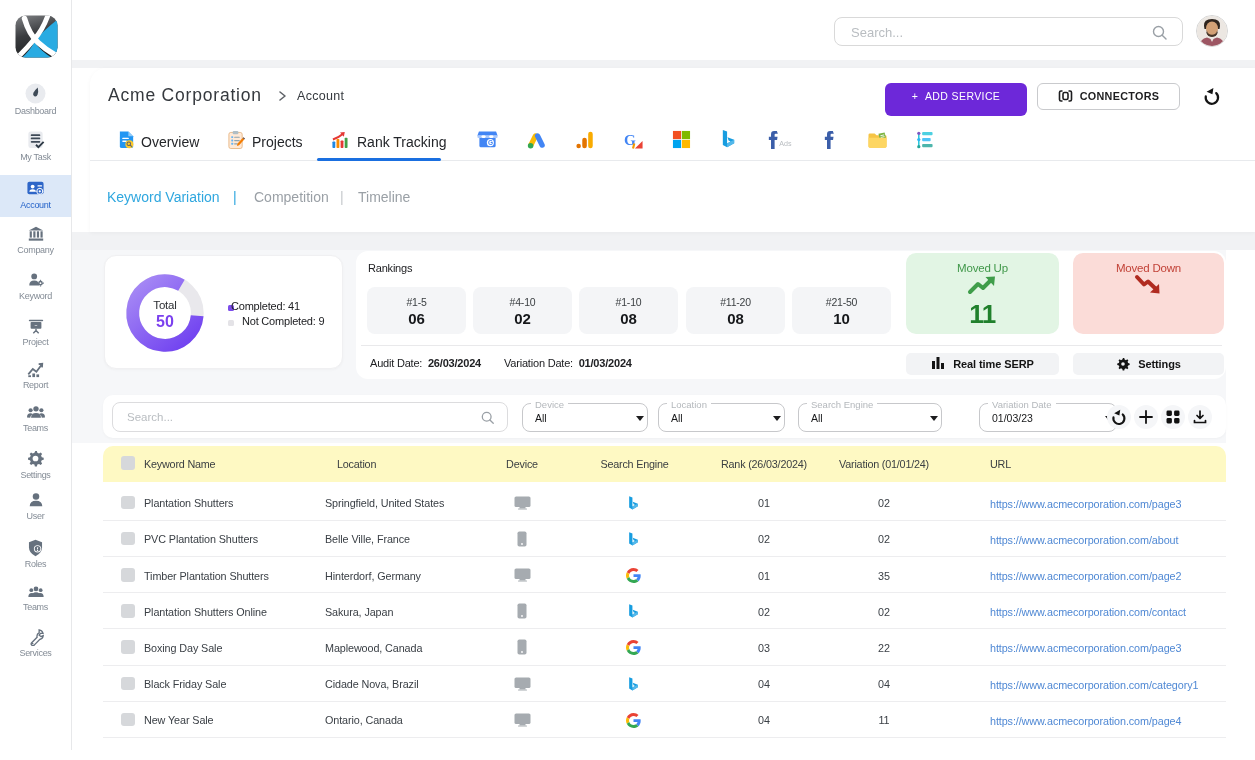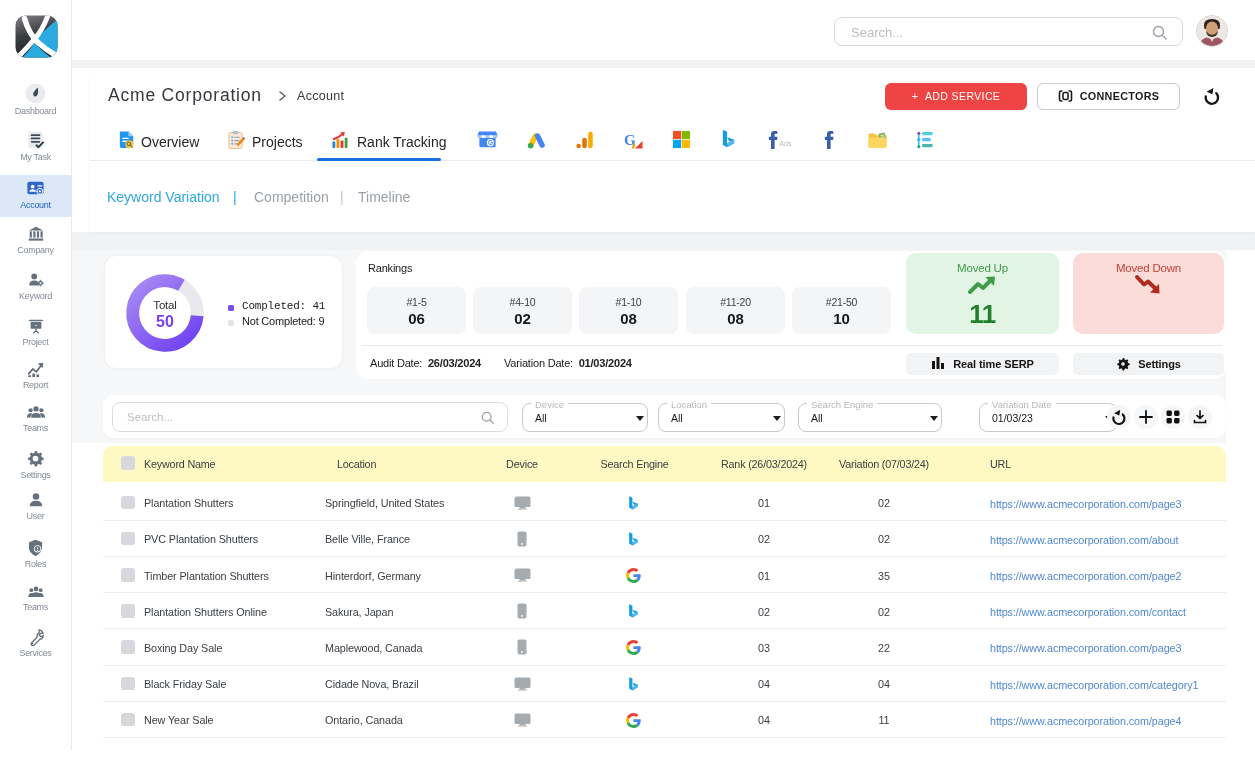--- a/index.html
+++ b/index.html
@@ -21,21 +21,21 @@
 .navitem { position:absolute; left:0; width:71px; text-align:center; }
 .navitem svg { display:block; margin:0 auto; }
 .navlab { font-size:9px; color:#838b95; margin-top:2px; display:block; letter-spacing:-0.3px; }
 .navactive { background:#dce8f8; }
 .navactive .navlab { color:#2563c9; }
 
 #hpanel { left:90px; top:68px; width:1165px; height:164px; background:#fff; border-radius:16px 0 0 0; box-shadow:0 1px 4px rgba(0,0,0,0.04); }
 #crumb { left:108px; top:85px; font-size:17.5px; letter-spacing:0.8px; color:#35393e; }
 #crumbchev { left:276px; top:90px; }
 #crumb2 { left:297px; top:89px; font-size:12.5px; letter-spacing:0.3px; color:#35393e; }
-#addservice { left:885px; top:83px; width:142px; height:27px; background:#ef4444; border-radius:6px; color:#fff; font-size:10.5px; letter-spacing:0.4px; text-align:center; line-height:27px; font-weight:500; }
+#addservice { left:885px; top:83px; width:142px; height:33px; background:#6d28d9; border-radius:6px; color:#fff; font-size:10.5px; letter-spacing:0.4px; text-align:center; line-height:27px; font-weight:500; }
 #connectors { left:1037px; top:83px; width:143px; height:27px; background:#fff; border:1px solid #c9cacd; border-radius:6px; color:#1d1d1f; font-size:10.8px; letter-spacing:0.3px; text-align:center; line-height:25px; font-weight:600; }
 #hrefresh { left:1203px; top:87px; }
 .tabtxt { font-size:14px; color:#24262a; top:134px; }
 #tabline { left:90px; top:160px; width:1165px; height:1px; background:#e8eaed; }
 #tabunder { left:317px; top:158px; width:124px; height:3px; background:#1a6fe0; border-radius:2px; }
 .subtab { top:189px; font-size:14px; }
 
 #donutcard { left:104px; top:255px; width:239px; height:114px; background:#fff; border:1px solid #f0f0f2; border-radius:12px; box-shadow:0 1px 3px rgba(0,0,0,0.03); }
 
 #rankcard { left:356px; top:251px; width:870px; height:128px; background:#fff; border-radius:12px; }
@@ -235,21 +235,21 @@
           <stop offset="0" stop-color="#a98df5"></stop>
           <stop offset="1" stop-color="#6d3df0"></stop>
         </linearGradient>
       </defs>
       <circle cx="40" cy="40" r="32.3" fill="none" stroke="#e9e8ec" stroke-width="12.8"></circle>
       <circle cx="40" cy="40" r="32.3" fill="none" stroke="url(#pg)" stroke-width="12.8" stroke-dasharray="166.4 36.6" transform="rotate(5 40 40)"></circle>
     </svg>
 <div class="abs" style="left:20px;top:43px;width:80px;text-align:center;font-size:11.5px;color:#2d2f33;letter-spacing:-0.2px;">Total</div>
 <div class="abs" style="left:20px;top:57px;width:80px;text-align:center;font-size:16px;font-weight:bold;color:#7b40ee;">50</div>
 <span class="abs" style="left:123px;top:48.5px;width:6px;height:6px;border-radius:1.5px;background:#7c4dea;"></span>
-<div class="abs" style="left:137px;top:44px;font-size:11px;color:#202124;letter-spacing:-0.2px;white-space:nowrap;font-family:Liberation Mono, monospace;">Completed: 41</div>
+<div class="abs" style="left:126px;top:44px;font-size:11px;color:#202124;letter-spacing:-0.2px;white-space:nowrap;">Completed: 41</div>
 <span class="abs" style="left:123px;top:63.5px;width:6px;height:6px;border-radius:1.5px;background:#e4e3e7;"></span>
 <div class="abs" style="left:137px;top:59px;font-size:11px;color:#202124;letter-spacing:-0.2px;white-space:nowrap;">Not Completed: 9</div>
 </div>
 
 <div id="rankcard" class="abs"></div>
 <div id="rankdiv" class="abs"></div>
 <div id="rankings" class="abs" style="left:368px;top:262px;font-size:11px;color:#202124;letter-spacing:-0.2px;">Rankings</div>
 <div id="rankboxes">
 <div class="abs rbox" style="left:367px;">
       <span class="rl">#1-5</span>
@@ -354,21 +354,21 @@
     </div>
 </div>
 <div id="tablecard" class="abs"></div>
 <div id="thead" class="abs">
 <span class="cbh"></span>
 <span class="th" style="left:41px;">Keyword Name</span>
 <span class="th" style="left:234px;">Location</span>
 <span class="th" style="left:403px;width:32px;text-align:center;">Device</span>
 <span class="th" style="left:494px;width:75px;text-align:center;">Search Engine</span>
 <span class="th" style="left:615px;width:92px;text-align:center;">Rank (26/03/2024)</span>
-<span class="th" style="left:730px;width:102px;text-align:center;">Variation (07/03/24)</span>
+<span class="th" style="left:730px;width:102px;text-align:center;">Variation (01/01/24)</span>
 <span class="th" style="left:887px;">URL</span>
 </div>
 <div id="tbody">
 <div class="abs trow" style="top:484.6px;">
       <span class="cb"></span>
       <span class="td1">Plantation Shutters</span>
       <span class="td2">Springfield, United States</span>
       <span class="tdev"><svg style="margin-top:11px" width="17" height="14" viewBox="0 0 17 14">
           <rect x="0.5" y="0.5" width="16" height="10.5" rx="1.6" fill="#a6abb0"></rect>
           <rect x="5.5" y="11" width="6" height="1.4" fill="#a6abb0"></rect>

